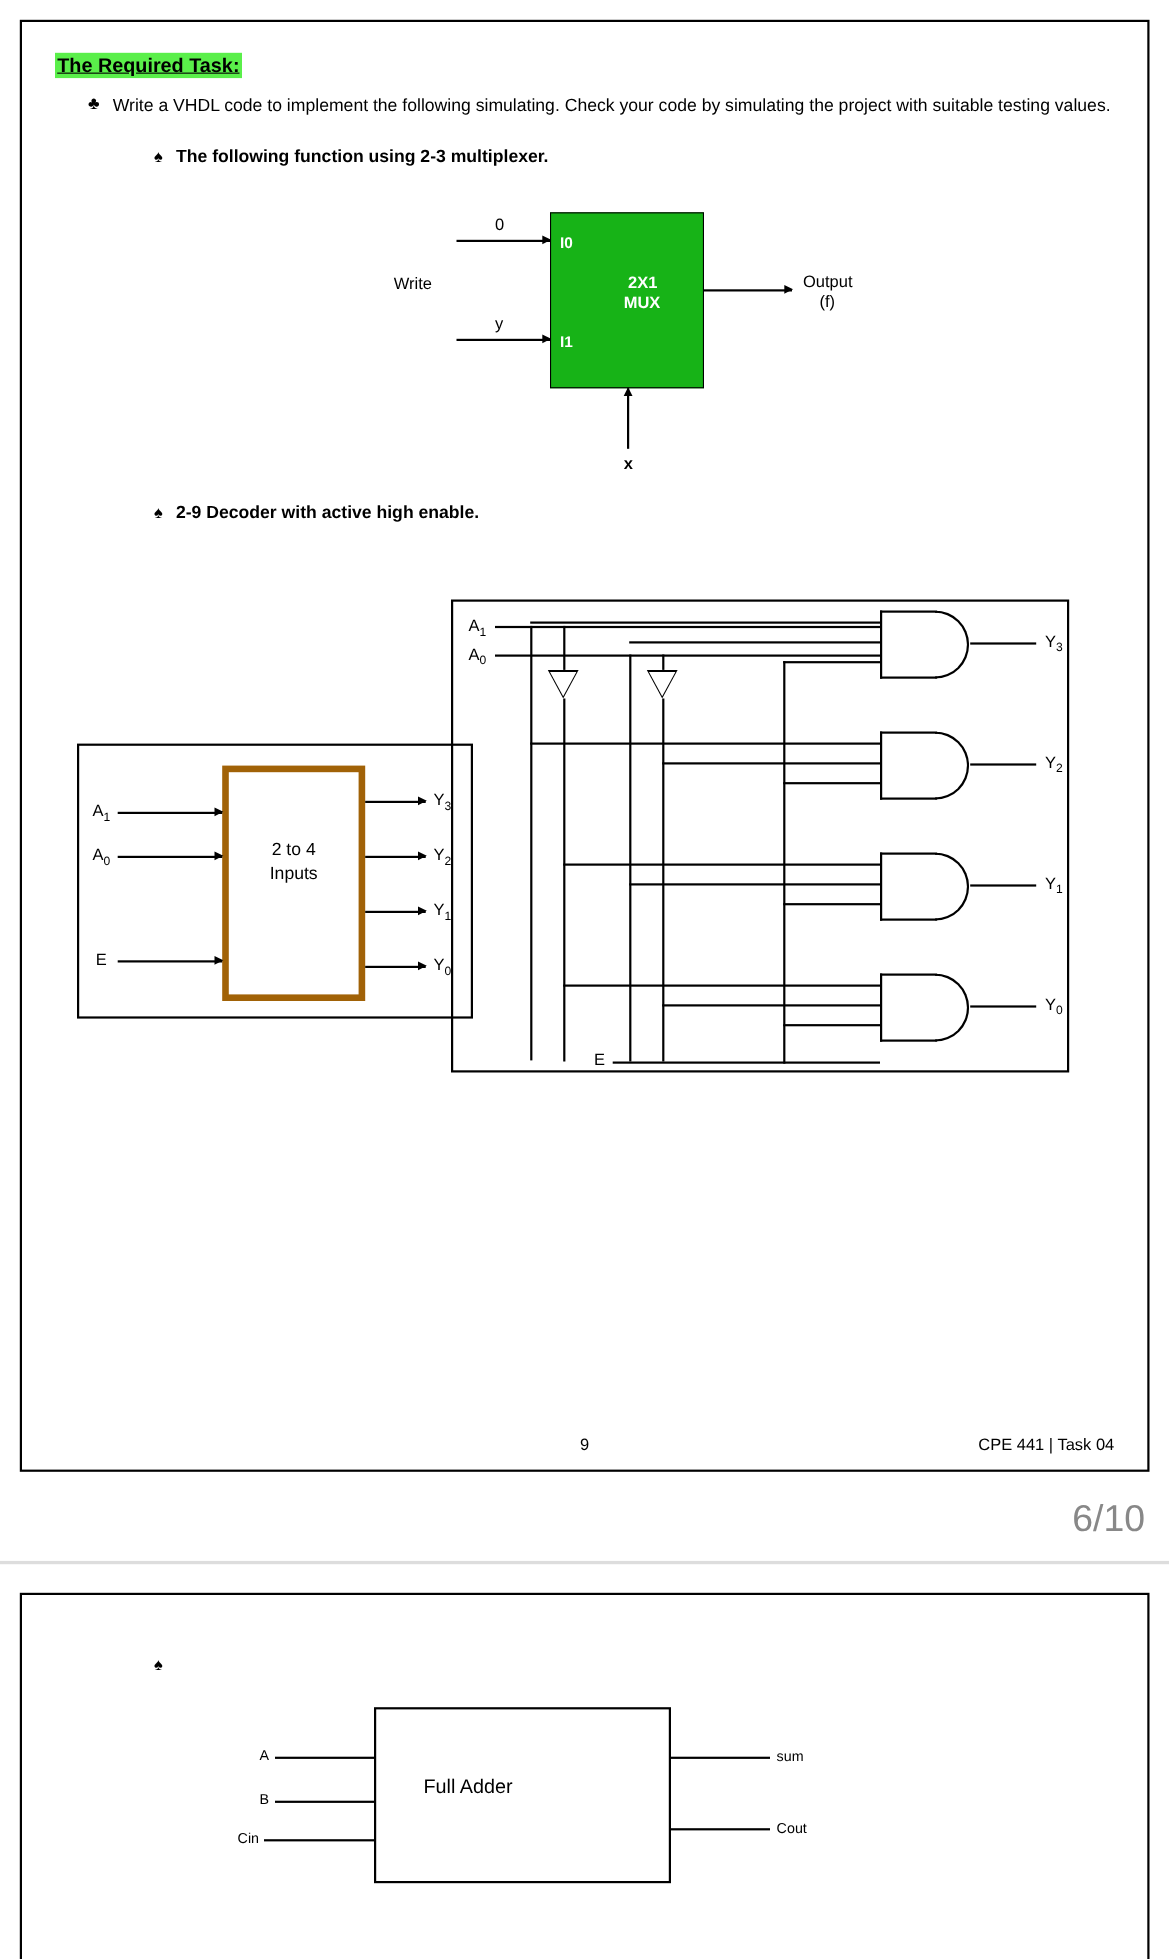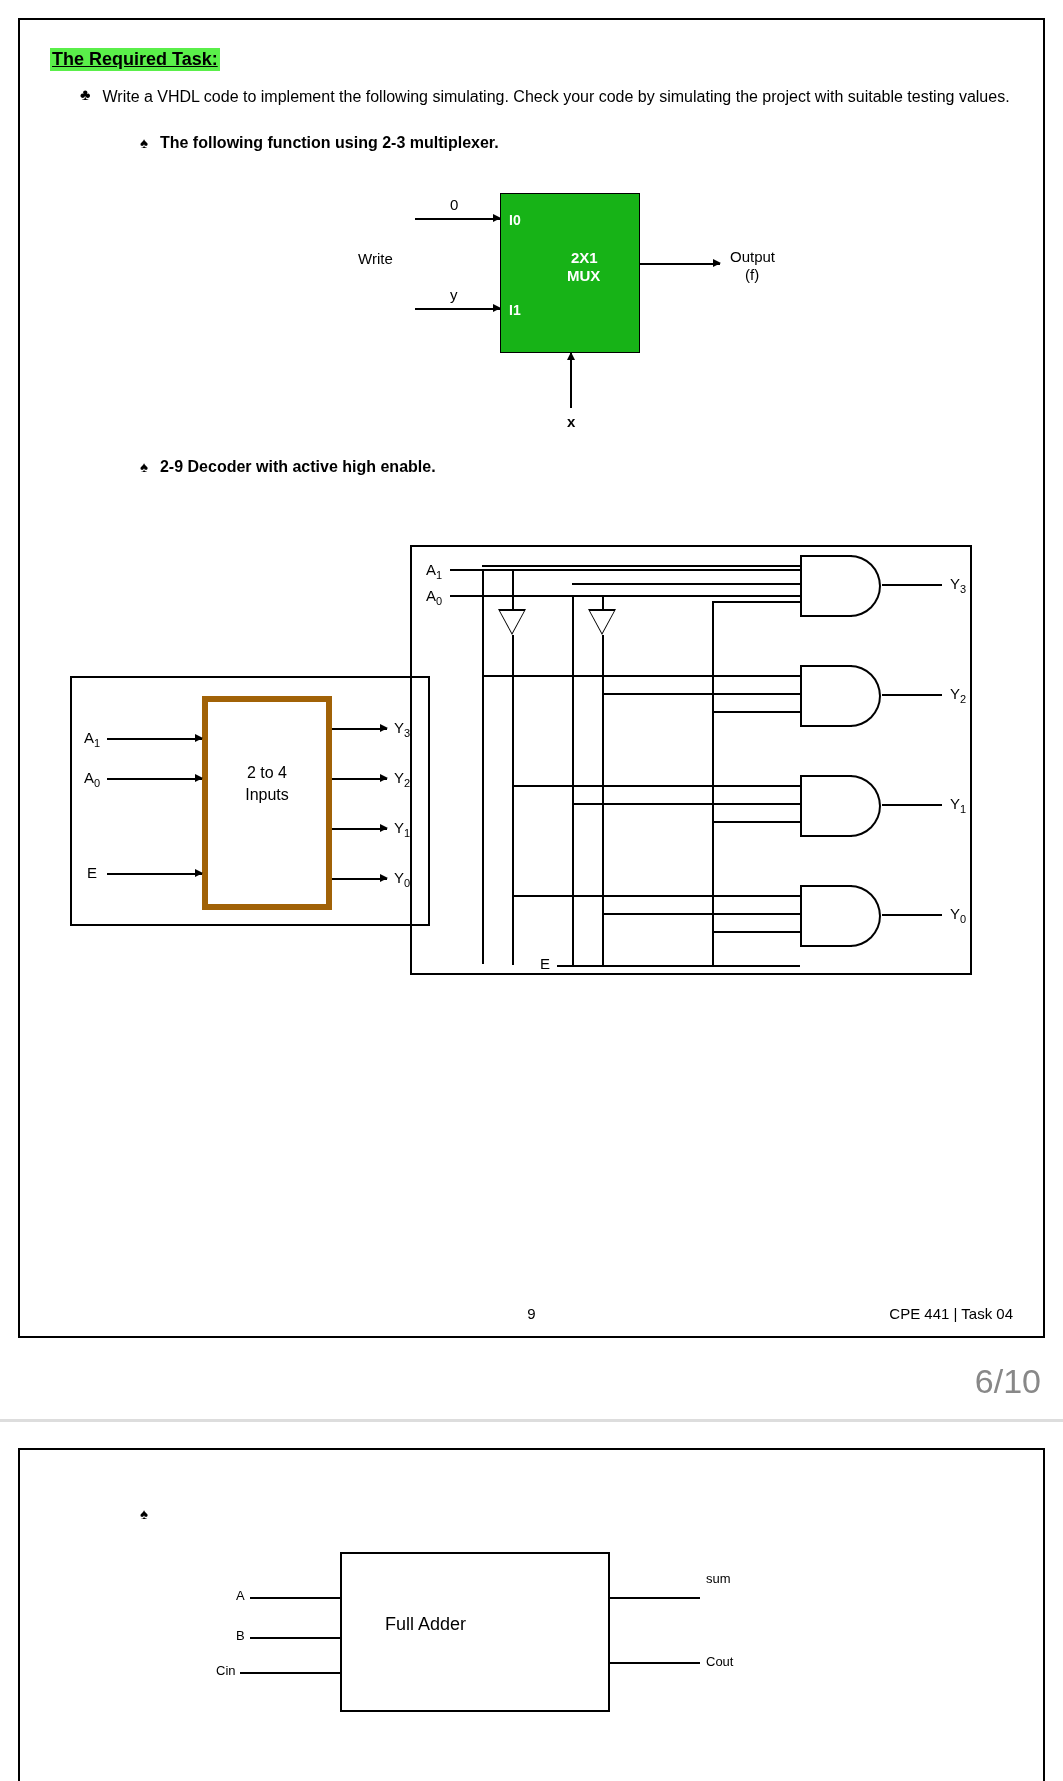--- a/index.html
+++ b/index.html
@@ -199,17 +199,17 @@
     <span class="fa-title">Full Adder</span>
 
     <div class="line" style="left:110px; top:55px; width:90px; height:1.5px;"></div>
     <span class="fa-lbl" style="left:96px; top:46px;">A</span>
     <div class="line" style="left:110px; top:95px; width:90px; height:1.5px;"></div>
     <span class="fa-lbl" style="left:96px; top:86px;">B</span>
     <div class="line" style="left:100px; top:130px; width:100px; height:1.5px;"></div>
     <span class="fa-lbl" style="left:76px; top:121px;">Cin</span>
 
     <div class="line" style="left:470px; top:55px; width:90px; height:1.5px;"></div>
-    <span class="fa-lbl" style="left:566px; top:29px;">sum</span>
+    <span class="fa-lbl" style="left:566px; top:47px;">sum</span>
     <div class="line" style="left:470px; top:120px; width:90px; height:1.5px;"></div>
     <span class="fa-lbl" style="left:566px; top:112px;">Cout</span>
   </div>
 </div>
 
 </body></html>

